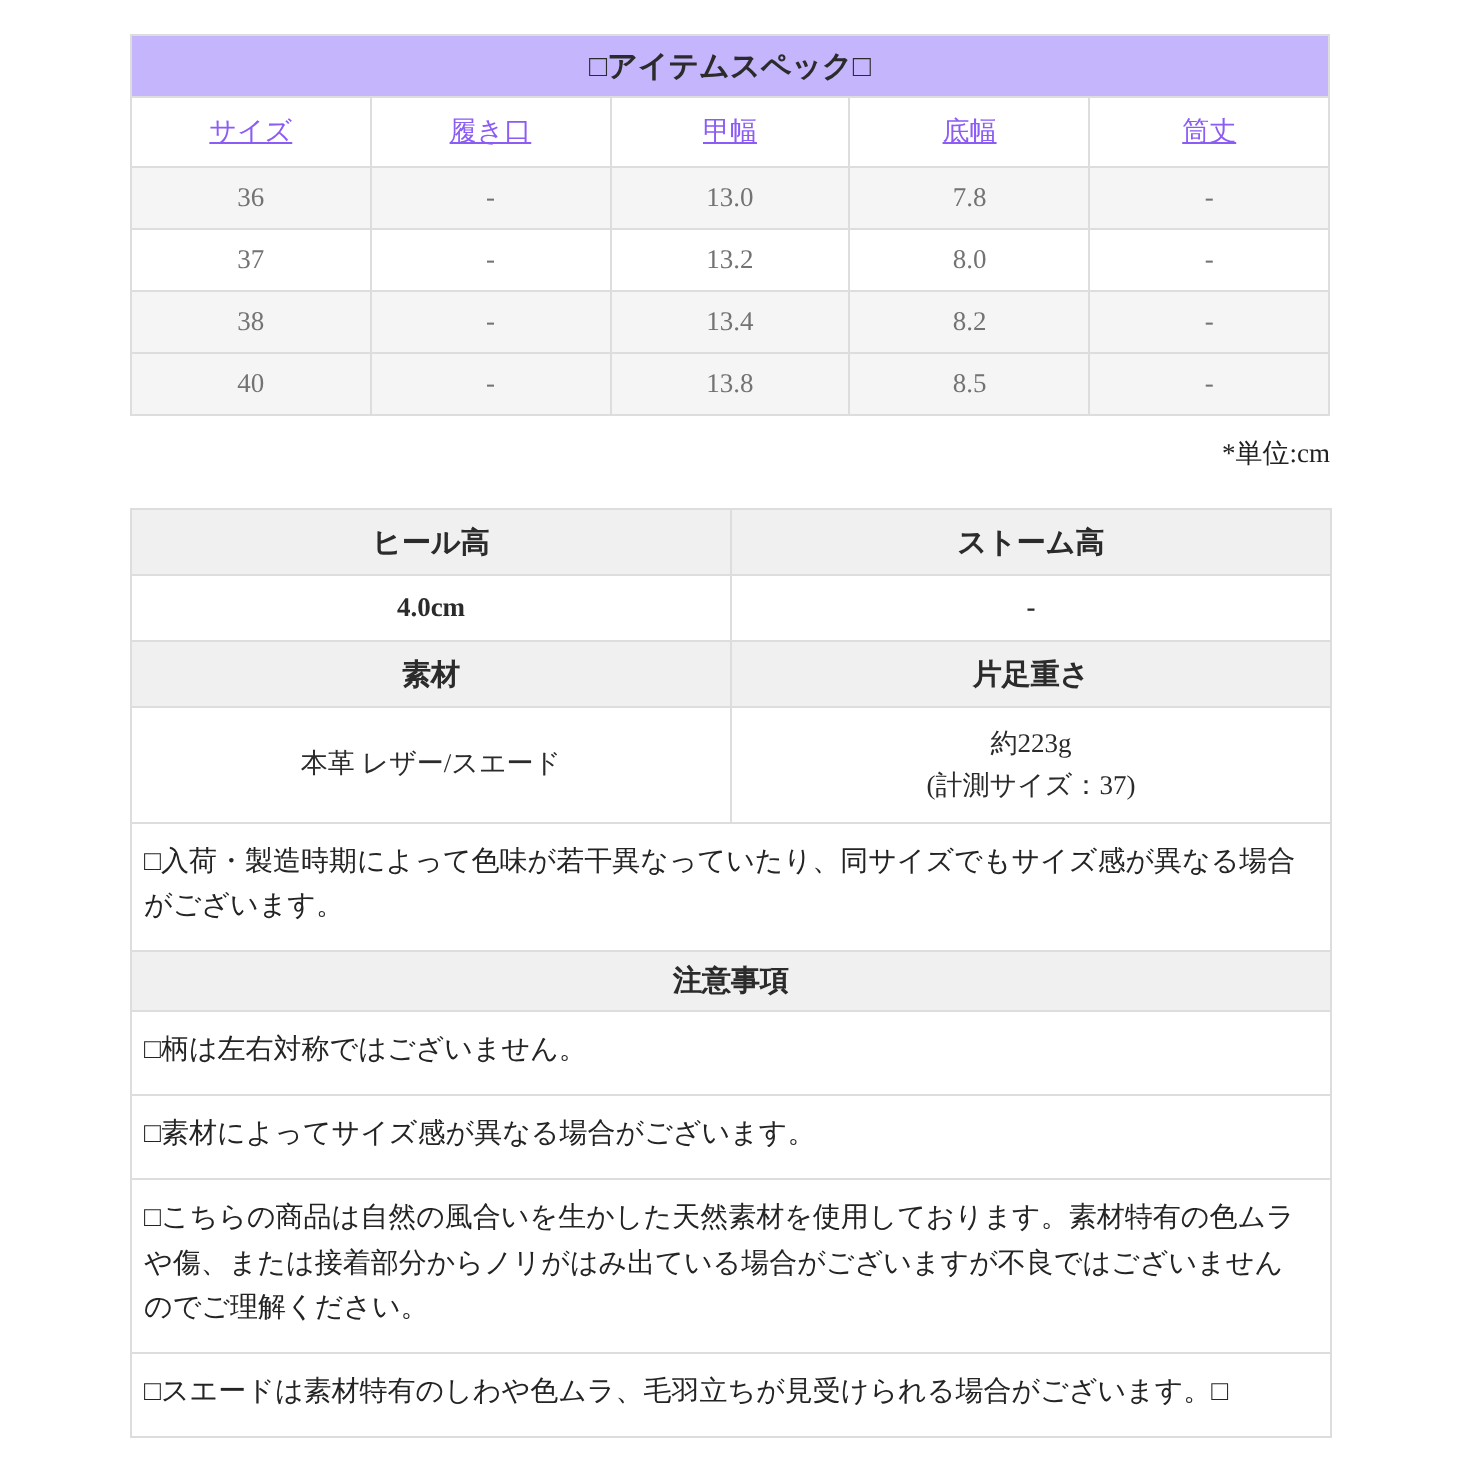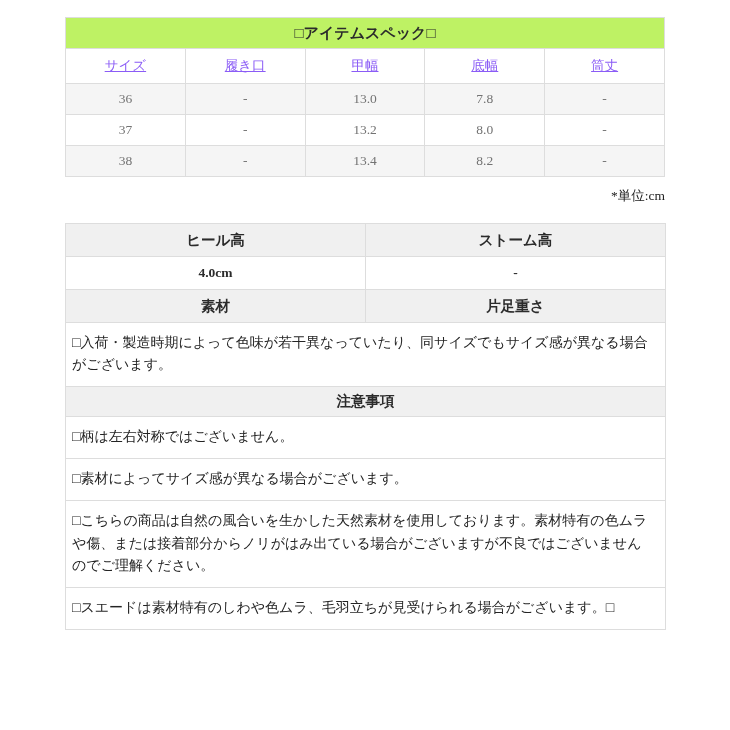--- a/index.html
+++ b/index.html
@@ -26,21 +26,21 @@
   th, td {
     border: 1px solid #dddddd;
     text-align: center;
     font-weight: normal;
     padding: 0;
     vertical-align: middle;
     overflow: hidden;
   }
   
   .spec-title-cell {
-    background: #bef264;
+    background: #c4b5fd;
     font-weight: bold;
     font-size: 15px;
     height: 30px;
     color: #2b2b2b;
   }
   .spec-col-header {
     background: #ffffff;
     font-size: 13.5px;
     height: 34px;
     color: #8b5cf6;
@@ -140,40 +140,54 @@
       <td class="spec-data-cell">8.0</td>
       <td class="spec-data-cell">-</td>
     </tr>
     <tr class="zebra">
       <td class="spec-data-cell">38</td>
       <td class="spec-data-cell">-</td>
       <td class="spec-data-cell">13.4</td>
       <td class="spec-data-cell">8.2</td>
       <td class="spec-data-cell">-</td>
     </tr>
+    <tr class="zebra">
+      <td class="spec-data-cell">40</td>
+      <td class="spec-data-cell">-</td>
+      <td class="spec-data-cell">13.8</td>
+      <td class="spec-data-cell">8.5</td>
+      <td class="spec-data-cell">-</td>
+    </tr>
   </tbody>
     </table>
 
   <div class="unit-note">*単位:cm</div>
 
   <table class="detail-table">
     <tbody>
         <tr>
       <th class="detail-head half">ヒール高</th>
       <th class="detail-head half">ストーム高</th>
     </tr>
     <tr>
       <td class="detail-val">4.0cm</td>
       <td class="detail-val">-</td>
     </tr>
     <tr>
       <th class="detail-head">素材</th>
       <th class="detail-head">片足重さ</th>
     </tr>
     <tr>
+      <td class="detail-val-tall">本革 レザー/スエード</td>
+      <td class="detail-val-tall">
+        <div>約223g</div>
+        <div>(計測サイズ：37)</div>
+      </td>
+    </tr>
+    <tr>
       <td class="note-cell" colspan="2">□入荷・製造時期によって色味が若干異なっていたり、同サイズでもサイズ感が異なる場合がございます。</td>
     </tr>
     <tr>
       <th class="notice-head" colspan="2">注意事項</th>
     </tr>
     <tr>
       <td class="note-cell" colspan="2">□柄は左右対称ではございません。</td>
     </tr>
     <tr>
       <td class="note-cell" colspan="2">□素材によってサイズ感が異なる場合がございます。</td>

